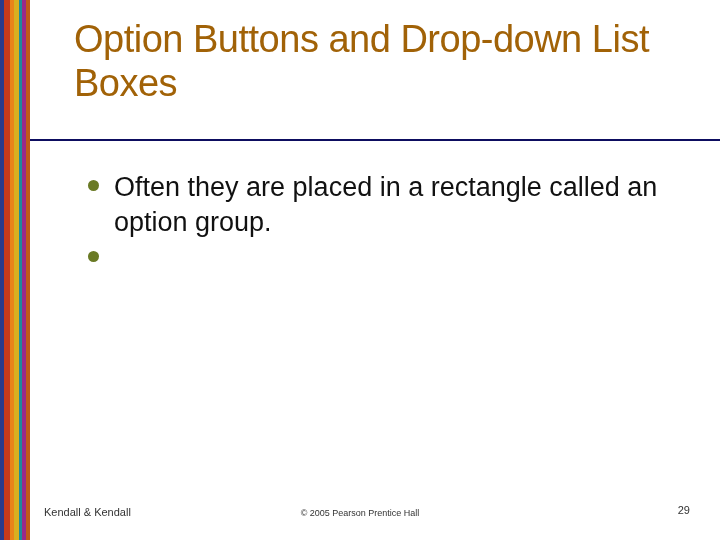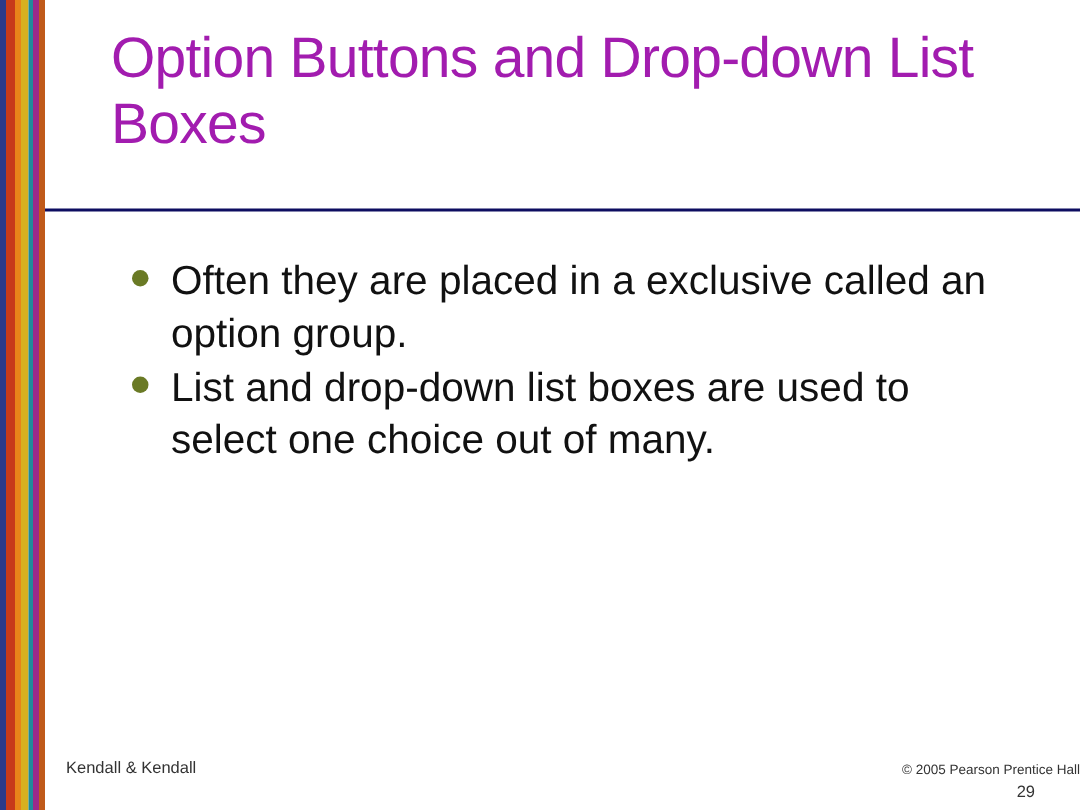--- a/index.html
+++ b/index.html
@@ -34,21 +34,21 @@
 
   .title-block {
     position: absolute;
     left: 74px;
     top: 18px;
     width: 620px;
   }
   .title {
     font-size: 38px;
     line-height: 1.15;
-    color: #a21caf;
+    color: #a16207;
     font-weight: normal;
     letter-spacing: -0.5px;
   }
   .title-underline {
     position: absolute;
     left: 30px;
     top: 139px;
     width: 690px;
     height: 2px;
     background: #0d0d60;
@@ -83,28 +83,28 @@
     left: 44px;
     bottom: 22px;
     font-size: 11px;
     color: #333333;
   }
   .footer-center {
     position: absolute;
     left: 0;
     right: 0;
     bottom: 22px;
-    text-align: right;
+    text-align: center;
     font-size: 9px;
     color: #333333;
   }
   .footer-right {
     position: absolute;
     right: 30px;
-    bottom: 6px;
+    bottom: 24px;
     font-size: 11px;
     color: #333333;
     text-align: center;
   }
 </style>
 </head>
 <body>
 
 <div class="stripes">
   <div class="s1"></div>
@@ -117,23 +117,22 @@
 </div>
 
 <div class="title-block">
   <div class="title">Option Buttons and Drop-down List Boxes</div>
 </div>
 <div class="title-underline"></div>
 
 <div class="bullets">
   <div class="bullet-item">
     <span class="bullet-dot"></span>
-    <span>Often they are placed in a exclusive called an option group.</span>
+    <span>Often they are placed in a rectangle called an option group.</span>
   </div>
   <div class="bullet-item">
     <span class="bullet-dot"></span>
-    <span>List and drop-down list boxes are used to select one choice out of many.</span>
   </div>
 </div>
 
 <div class="footer-left">Kendall &amp; Kendall</div>
 <div class="footer-center">© 2005 Pearson Prentice Hall</div>
 <div class="footer-right">29</div>
 
 </body></html>

